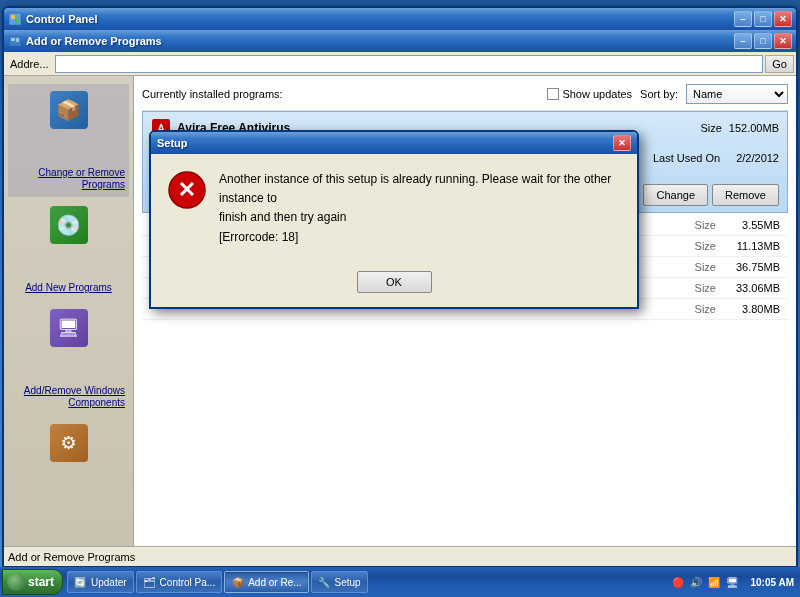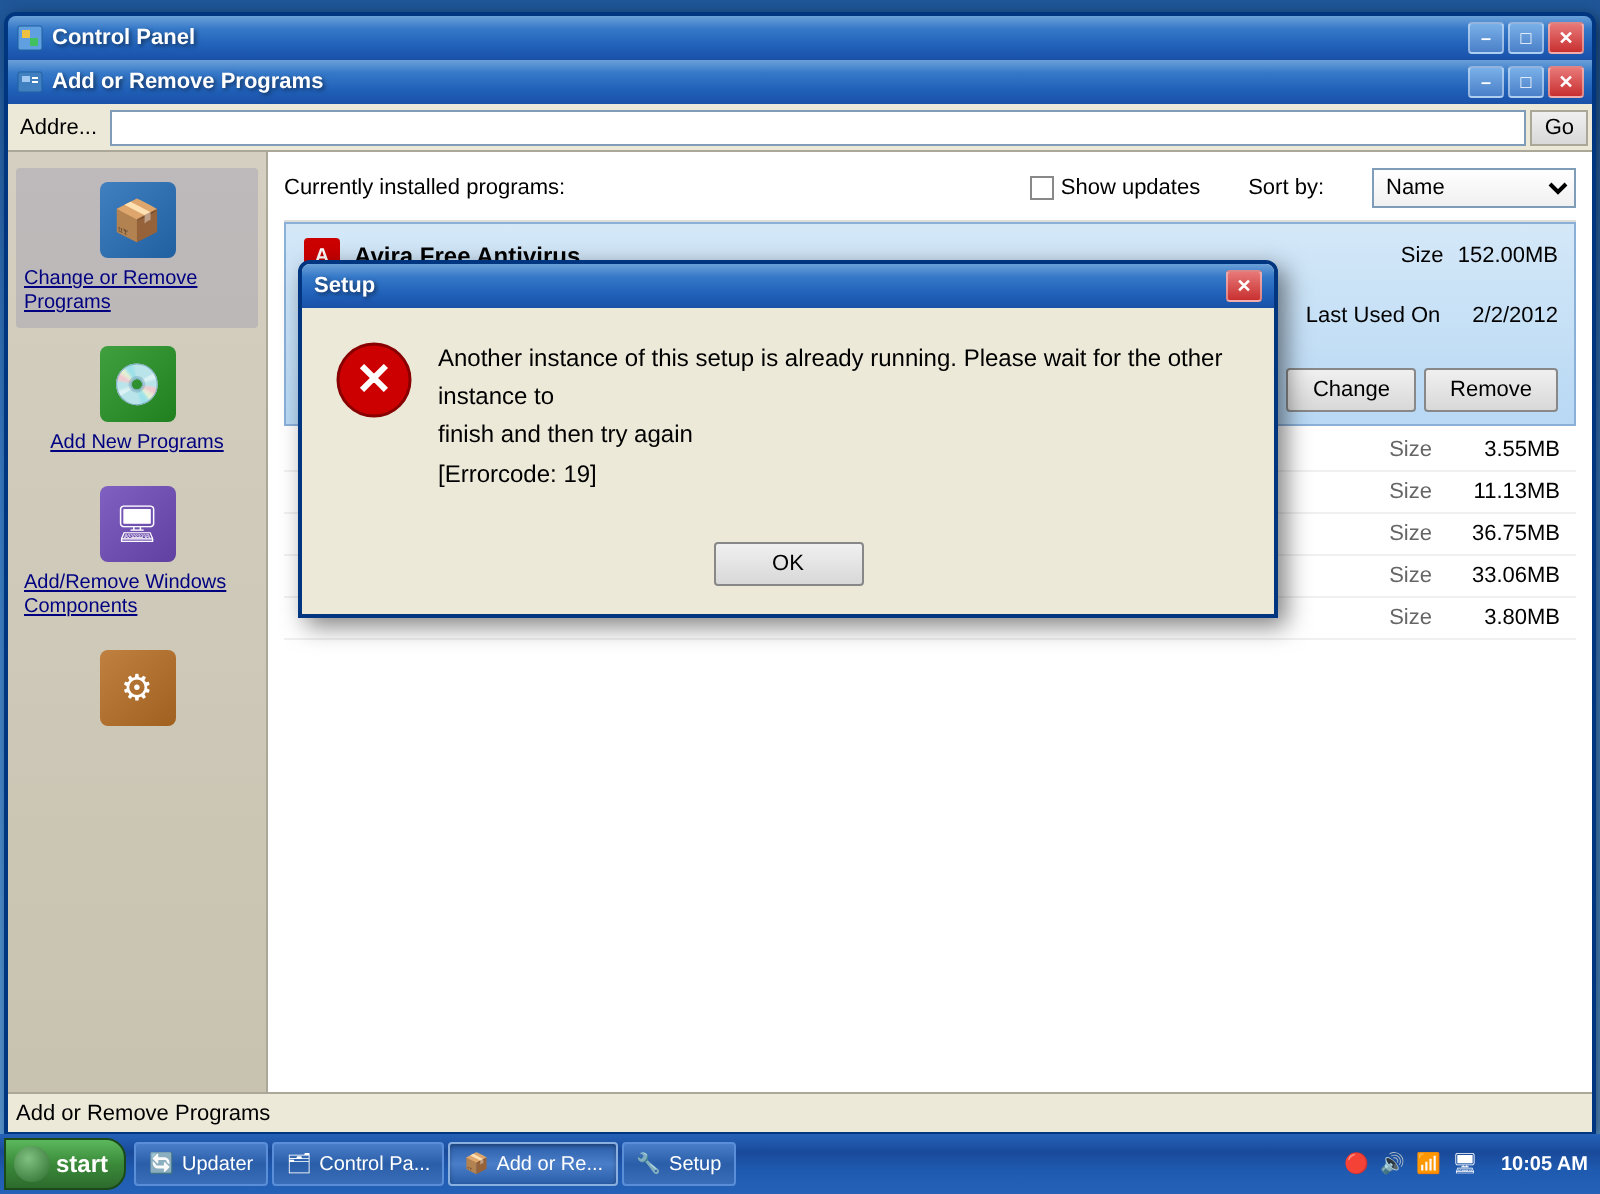--- a/index.html
+++ b/index.html
@@ -286,38 +286,39 @@
       width: 40px;
       height: 40px;
       display: flex;
       align-items: center;
       justify-content: center;
     }
 
     .sidebar-item-label {
       font-size: 10px;
       color: #000080;
-      text-align: left;
+      text-align: right;
       line-height: 1.2;
       text-decoration: underline;
+      margin-top: 33px;
     }
 
     
     .content-panel {
       flex: 1;
       background: white;
       overflow-y: auto;
       padding: 8px;
     }
 
     
     .content-topbar {
       display: flex;
       align-items: center;
-      gap: 24px;
+      gap: 8px;
       padding-bottom: 6px;
       border-bottom: 1px solid #ddd;
     }
 
     .installed-label {
       font-size: 11px;
       color: #000;
     }
 
     .show-updates-checkbox {
@@ -759,21 +760,21 @@
         <div class="setup-body">
           <div class="error-icon">
             <svg viewBox="0 0 40 40" width="40" height="40">
               <circle cx="20" cy="20" r="18" fill="#cc0000" stroke="#880000" stroke-width="1.5"></circle>
               <text x="20" y="27" text-anchor="middle" fill="white" font-size="22" font-weight="bold">✕</text>
             </svg>
           </div>
           <div class="setup-message">
             <span>Another instance of this setup is already running. Please wait for the other instance to</span><br>
             <span>finish and then try again</span><br>
-            <span>[Errorcode: 19]</span>
+            <span>[Errorcode: 18]</span>
           </div>
         </div>
         <div class="setup-footer">
           <button class="ok-button">OK</button>
         </div>
       </div>
 
     </div>
   </div>
 

